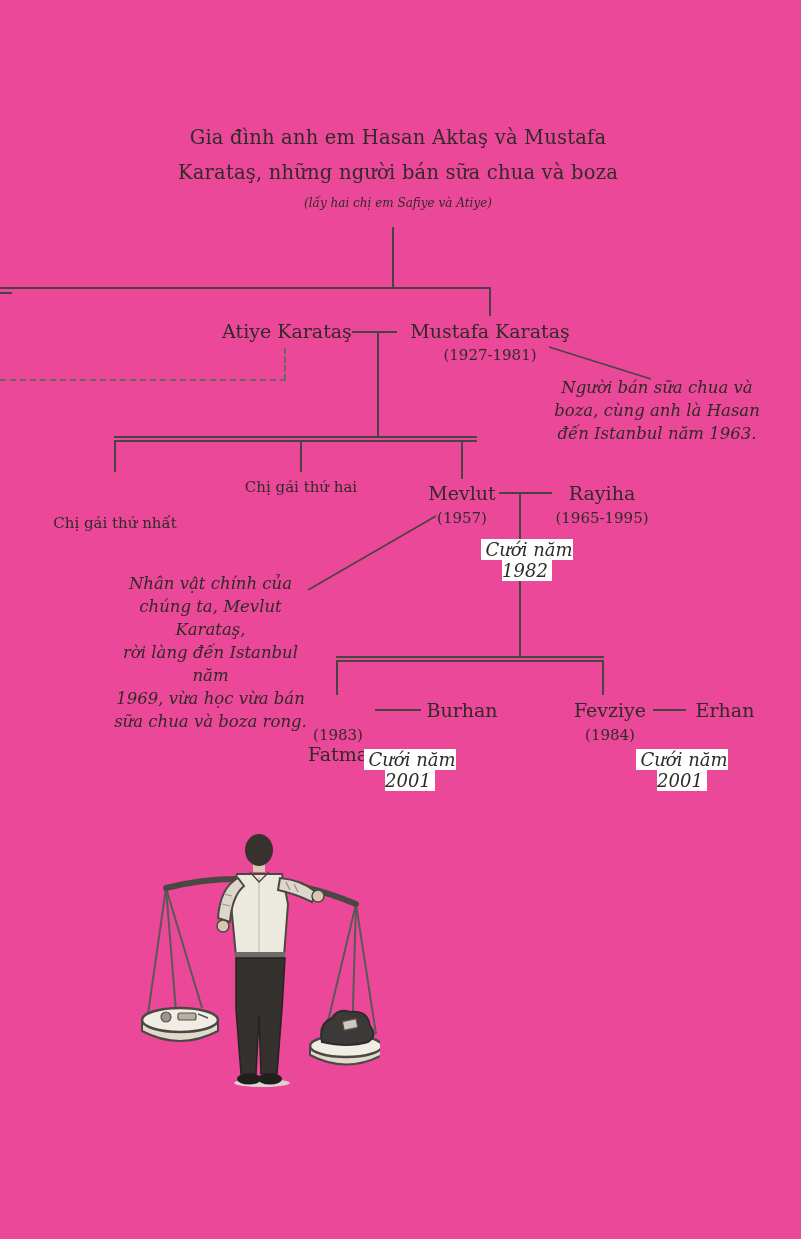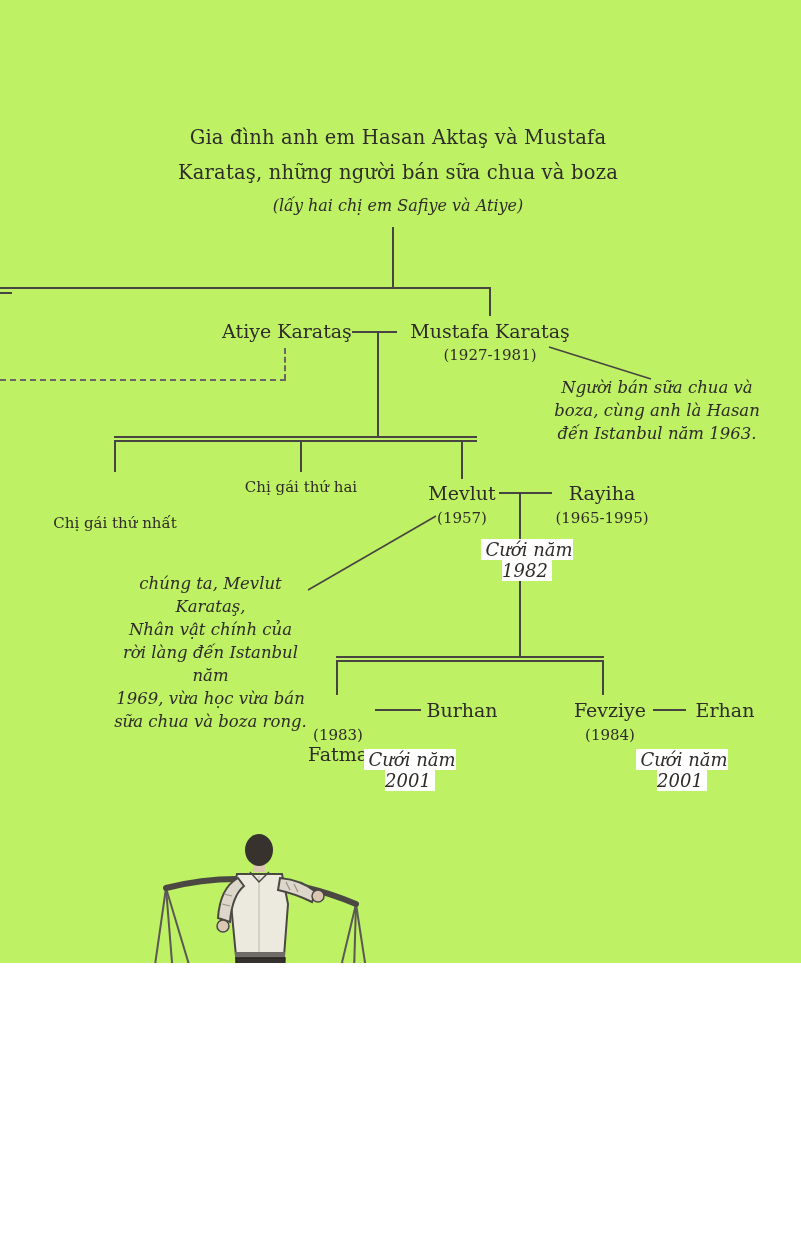--- a/index.html
+++ b/index.html
@@ -1,29 +1,29 @@
 <!DOCTYPE html>
 <html><head>
 <meta charset="utf-8">
 <style>
   * { margin:0; padding:0; box-sizing:border-box; }
   html,body { background:#ffffff; }
   .page {
-    position:relative; width:801px; height:963px; background:#bef264;
+    position:relative; width:801px; height:1239px; background:#ec4899;
     font-family:"DejaVu Serif", serif; color:#2f2b28; overflow:hidden;
   }
   .abs { position:absolute; }
   .ctr { text-align:center; }
   .hline { position:absolute; background:#474441; height:2px; }
   .vline { position:absolute; background:#474441; width:2px; }
   .dline { position:absolute; height:6px; border-top:2px solid #474441; border-bottom:2px solid #474441; }
   .dashed-h { position:absolute; border-top:2px dashed #6b6661; }
   .dashed-v { position:absolute; border-left:2px dashed #6b6661; }
   .title-main { font-size:19.5px; letter-spacing:.2px; }
-  .title-sub  { font-size:16px; font-style:italic; }
+  .title-sub  { font-size:12px; font-style:italic; }
   .name  { font-size:19px; }
   .years { font-size:15px; }
   .small-label { font-size:15px; }
   .note { font-style:italic; font-size:16.5px; line-height:23px; text-align:center; }
   .marr-note { font-style:italic; font-size:18px; text-align:center; z-index:2; }
   .marr-note span { background:#ffffff; padding:0 4px; }
   svg { display:block; }
 </style>
 </head>
 <body>
@@ -66,22 +66,22 @@
   <div class="abs ctr name" style="left:412px; top:482px; width:100px;">Mevlut</div>
   <div class="abs ctr years" style="left:407px; top:509px; width:110px;">(1957)</div>
   <div class="hline" style="left:499px; top:492px; width:53px;"></div>
   <div class="abs ctr name" style="left:552px; top:482px; width:100px;">Rayiha</div>
   <div class="abs ctr years" style="left:547px; top:509px; width:110px;">(1965-1995)</div>
 
   <div class="vline" style="left:519px; top:492px; height:165px;"></div>
   <div class="abs marr-note" style="left:462px; top:539px; width:130px;"><span>Cưới năm 1982</span></div>
 
   <div class="abs note" style="left:103px; top:572px; width:215px;">
+    <div>Nhân vật chính của</div>
     <div>chúng ta, Mevlut Karataş,</div>
-    <div>Nhân vật chính của</div>
     <div>rời làng đến Istanbul năm</div>
     <div>1969, vừa học vừa bán</div>
     <div>sữa chua và boza rong.</div>
   </div>
 
   <div class="dline" style="left:336px; top:656px; width:268px;"></div>
   <div class="vline" style="left:336px; top:662px; height:33px;"></div>
   <div class="vline" style="left:602px; top:662px; height:33px;"></div>
 
   <div class="abs ctr name" style="left:288px; top:699px; width:100px;margin-top:44px;">Fatma</div>

